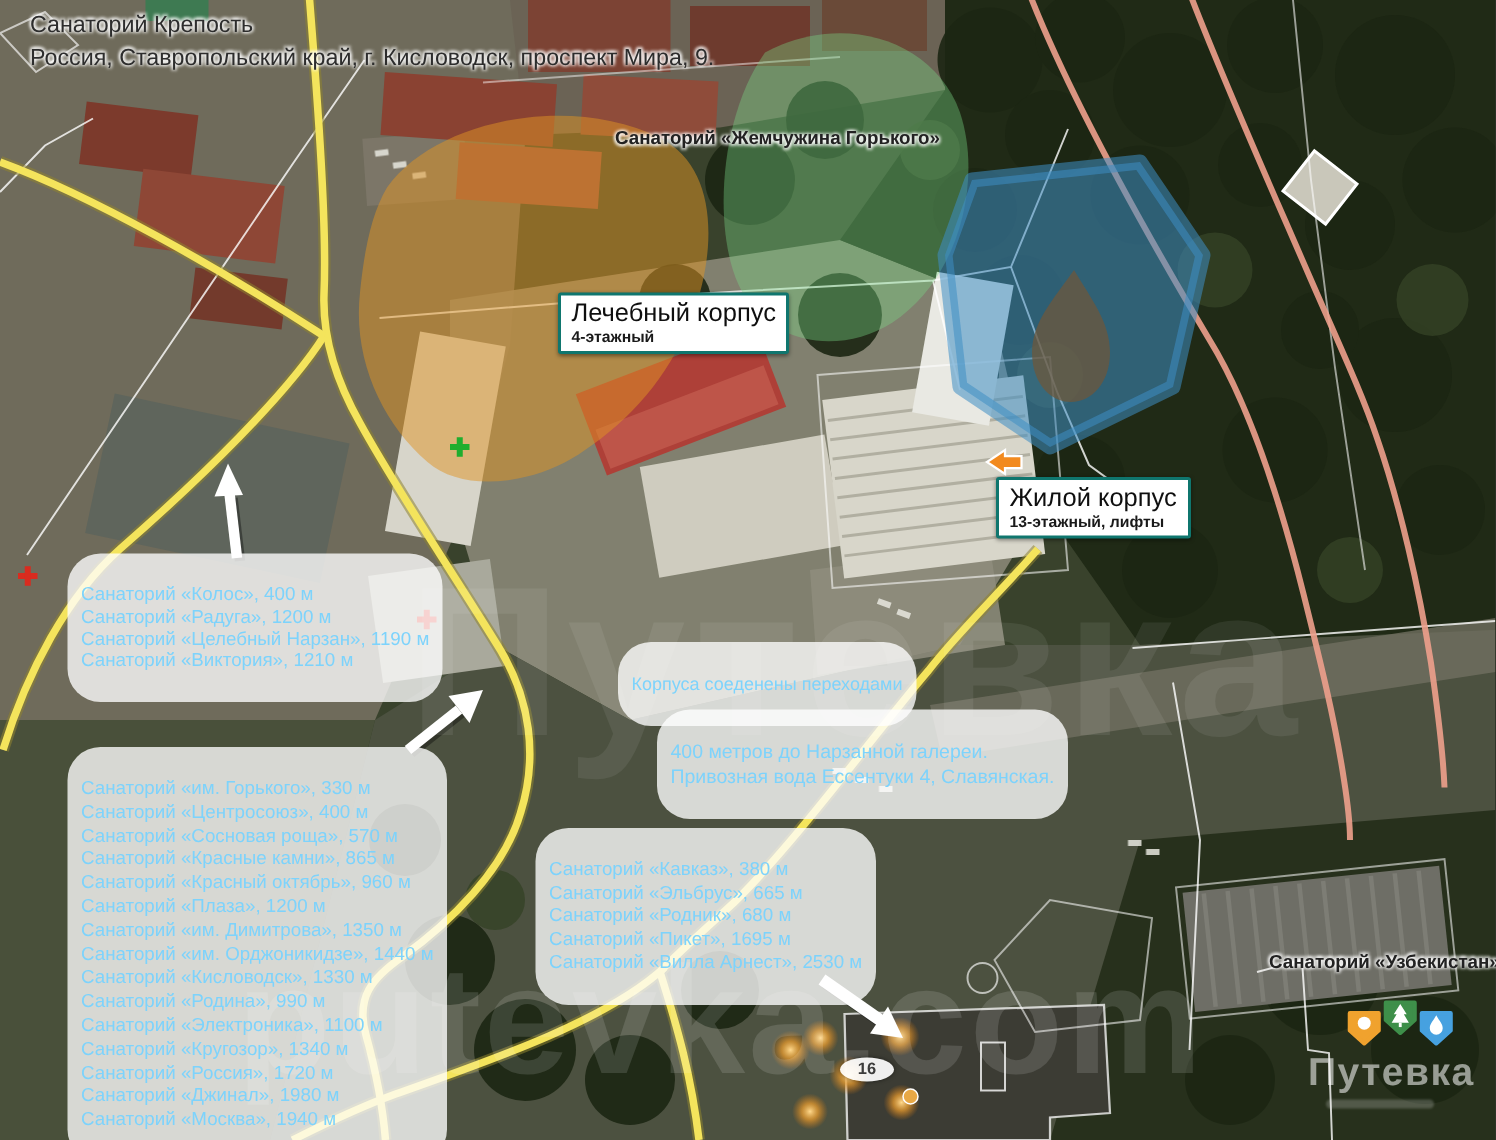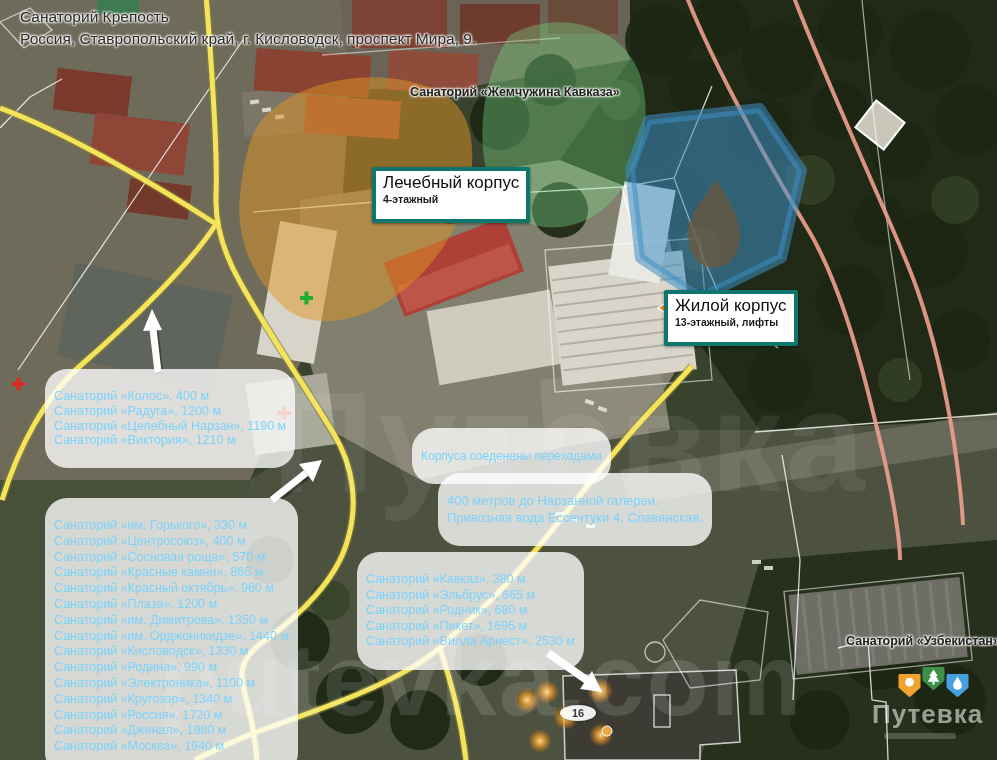--- a/index.html
+++ b/index.html
@@ -8,22 +8,22 @@
   #map-svg{position:absolute;left:0;top:0;}
   .wm{position:absolute;font-weight:bold;white-space:nowrap;pointer-events:none;}
   #wm-center{left:272px;top:360px;font-size:142px;color:rgba(255,255,255,0.075);letter-spacing:4px;}
   #wm-bottom{left:158px;top:606px;font-size:102px;color:rgba(255,255,255,0.13);letter-spacing:2px;margin-top:16px;}
   #title{position:absolute;left:20px;top:6px;font-size:15.5px;font-weight:normal;color:#2d2d2d;line-height:22px;white-space:nowrap;
          text-shadow:-1px -1px 2px rgba(255,255,255,.85),1px -1px 2px rgba(255,255,255,.85),-1px 1px 2px rgba(255,255,255,.85),1px 1px 2px rgba(255,255,255,.85);}
   .maplabel{position:absolute;font-size:12.5px;font-weight:bold;color:#222;white-space:nowrap;
          text-shadow:-1px -1px 2px rgba(255,255,255,.8),1px -1px 2px rgba(255,255,255,.8),-1px 1px 2px rgba(255,255,255,.8),1px 1px 2px rgba(255,255,255,.8);}
   #label-pearl{left:410px;top:85px;}
   #label-uzb{left:846px;top:634px;}
-  .callout{position:absolute;background:#ffffff;border:4px solid #0f766e;border-radius:2px;
-           padding:2px 7px 14px;box-shadow:0 1px 3px rgba(0,0,0,.45);white-space:nowrap;}
+  .callout{position:absolute;background:#ffffff;border:2px solid #0f766e;border-radius:2px;
+           padding:2px 7px 3px;box-shadow:0 1px 3px rgba(0,0,0,.45);white-space:nowrap;margin-top:28px;}
   #callout-medical{left:372px;top:167px;}
   #callout-residential{left:664px;top:290px;}
   .callout-title{font-size:17px;color:#0f0f0f;line-height:20px;}
   .callout-sub{font-size:10.5px;font-weight:bold;color:#1a1a1a;line-height:12px;}
   .infobox{position:absolute;background:rgba(255,255,255,0.78);color:#7dd3fc;
            font-size:12.5px;padding:20px 9px;white-space:nowrap;border-radius:22px;}
   #note-connected{left:412px;top:428px;font-size:12px;line-height:16px;}
   #note-narzan{left:400px;top:473px;font-size:13px;line-height:16.5px;margin-left:38px;}
   #list-west{left:45px;top:369px;line-height:14.8px;}
   #list-main{left:45px;top:498px;line-height:15.8px;}
@@ -260,21 +260,21 @@
   </svg>
 
   <div class="wm" id="wm-center">Путевка</div>
   <div class="wm" id="wm-bottom">putevka.com</div>
 
   <div id="title">
     <div>Санаторий Крепость</div>
     <div>Россия, Ставропольский край, г. Кисловодск, проспект Мира, 9.</div>
   </div>
 
-  <div class="maplabel" id="label-pearl">Санаторий «Жемчужина Кавказа»</div>
+  <div class="maplabel" id="label-pearl">Санаторий «Жемчужина Горького»</div>
   <div class="maplabel" id="label-uzb">Санаторий «Узбекистан»</div>
 
   <div class="callout" id="callout-medical">
     <div class="callout-title">Лечебный корпус</div>
     <div class="callout-sub">4-этажный</div>
   </div>
   <div class="callout" id="callout-residential">
     <div class="callout-title">Жилой корпус</div>
     <div class="callout-sub">13-этажный, лифты</div>
   </div>

